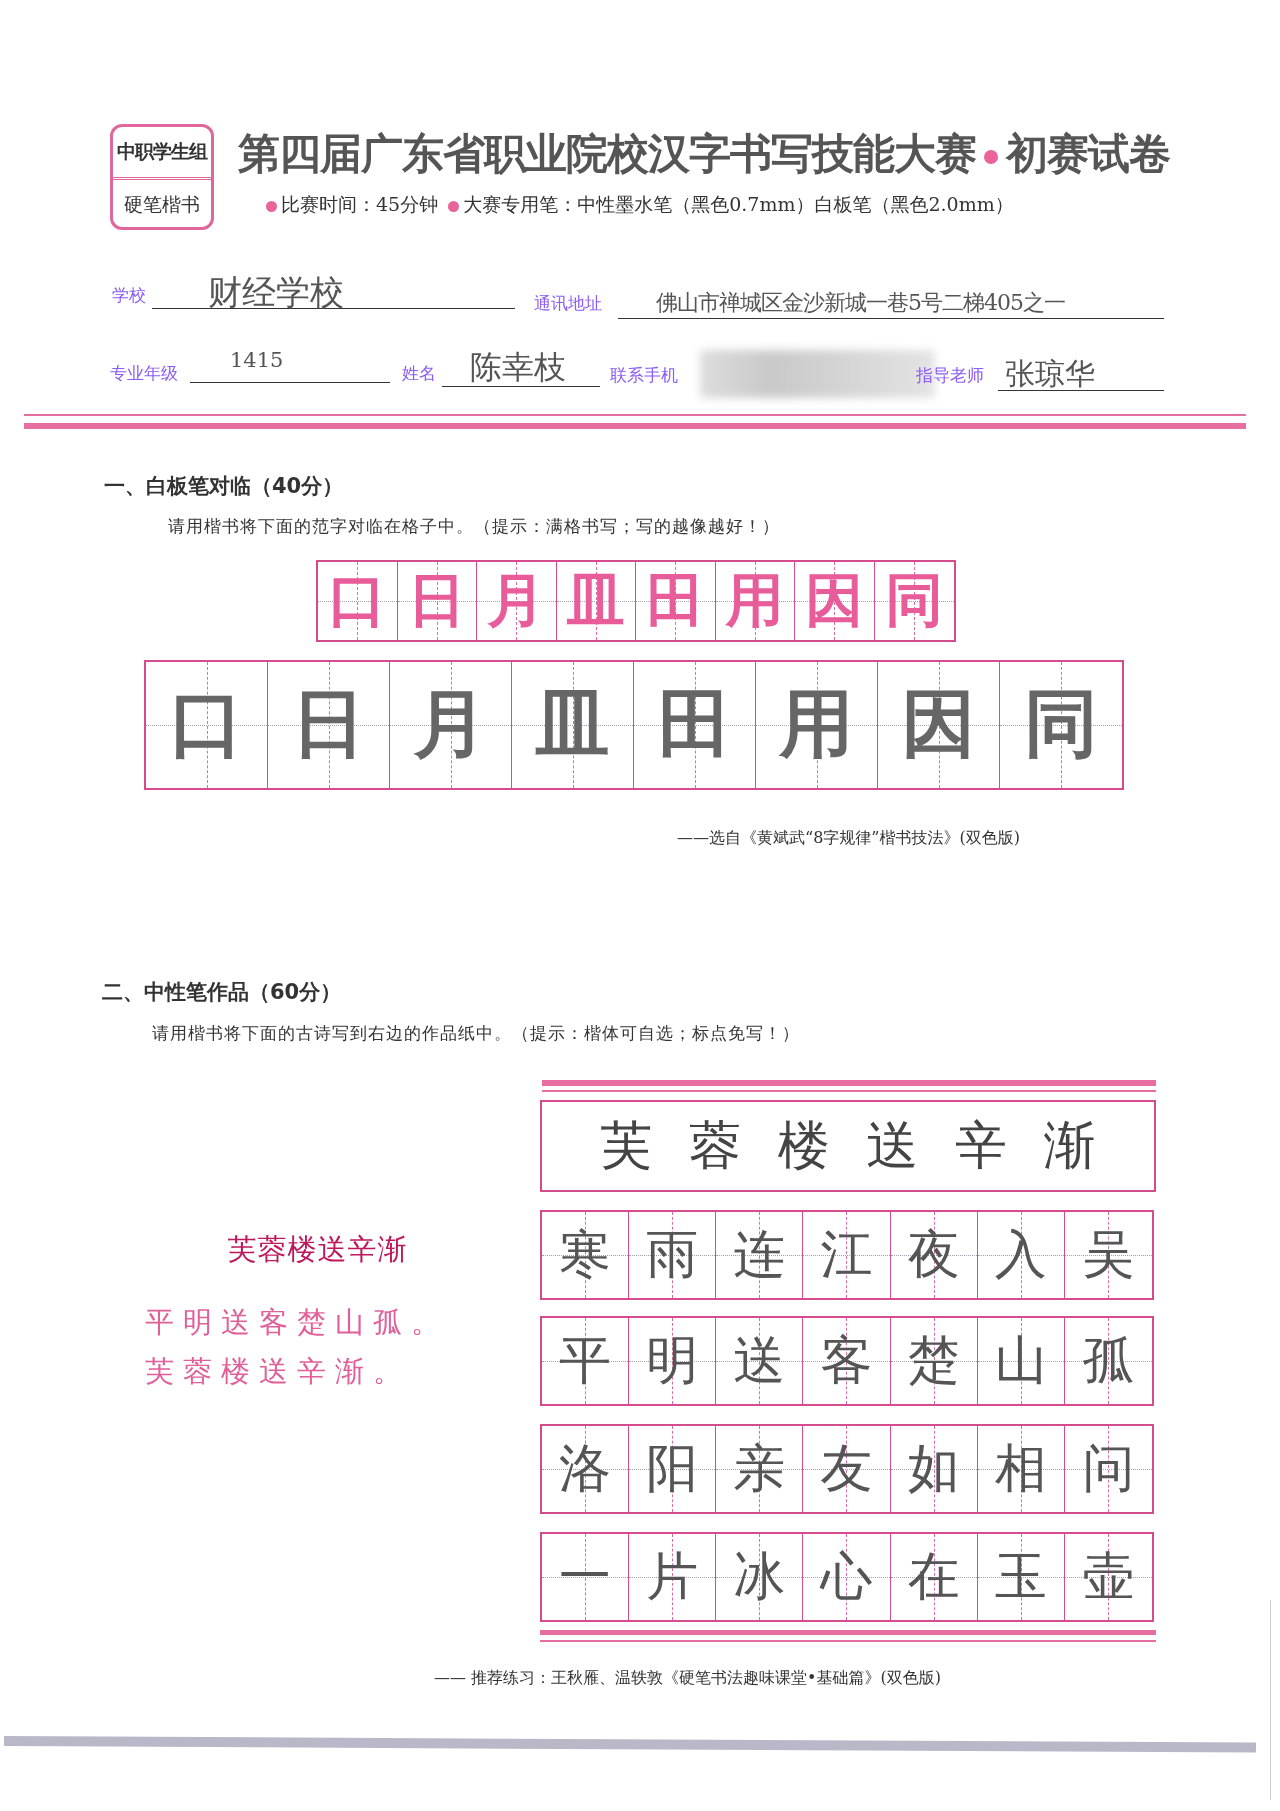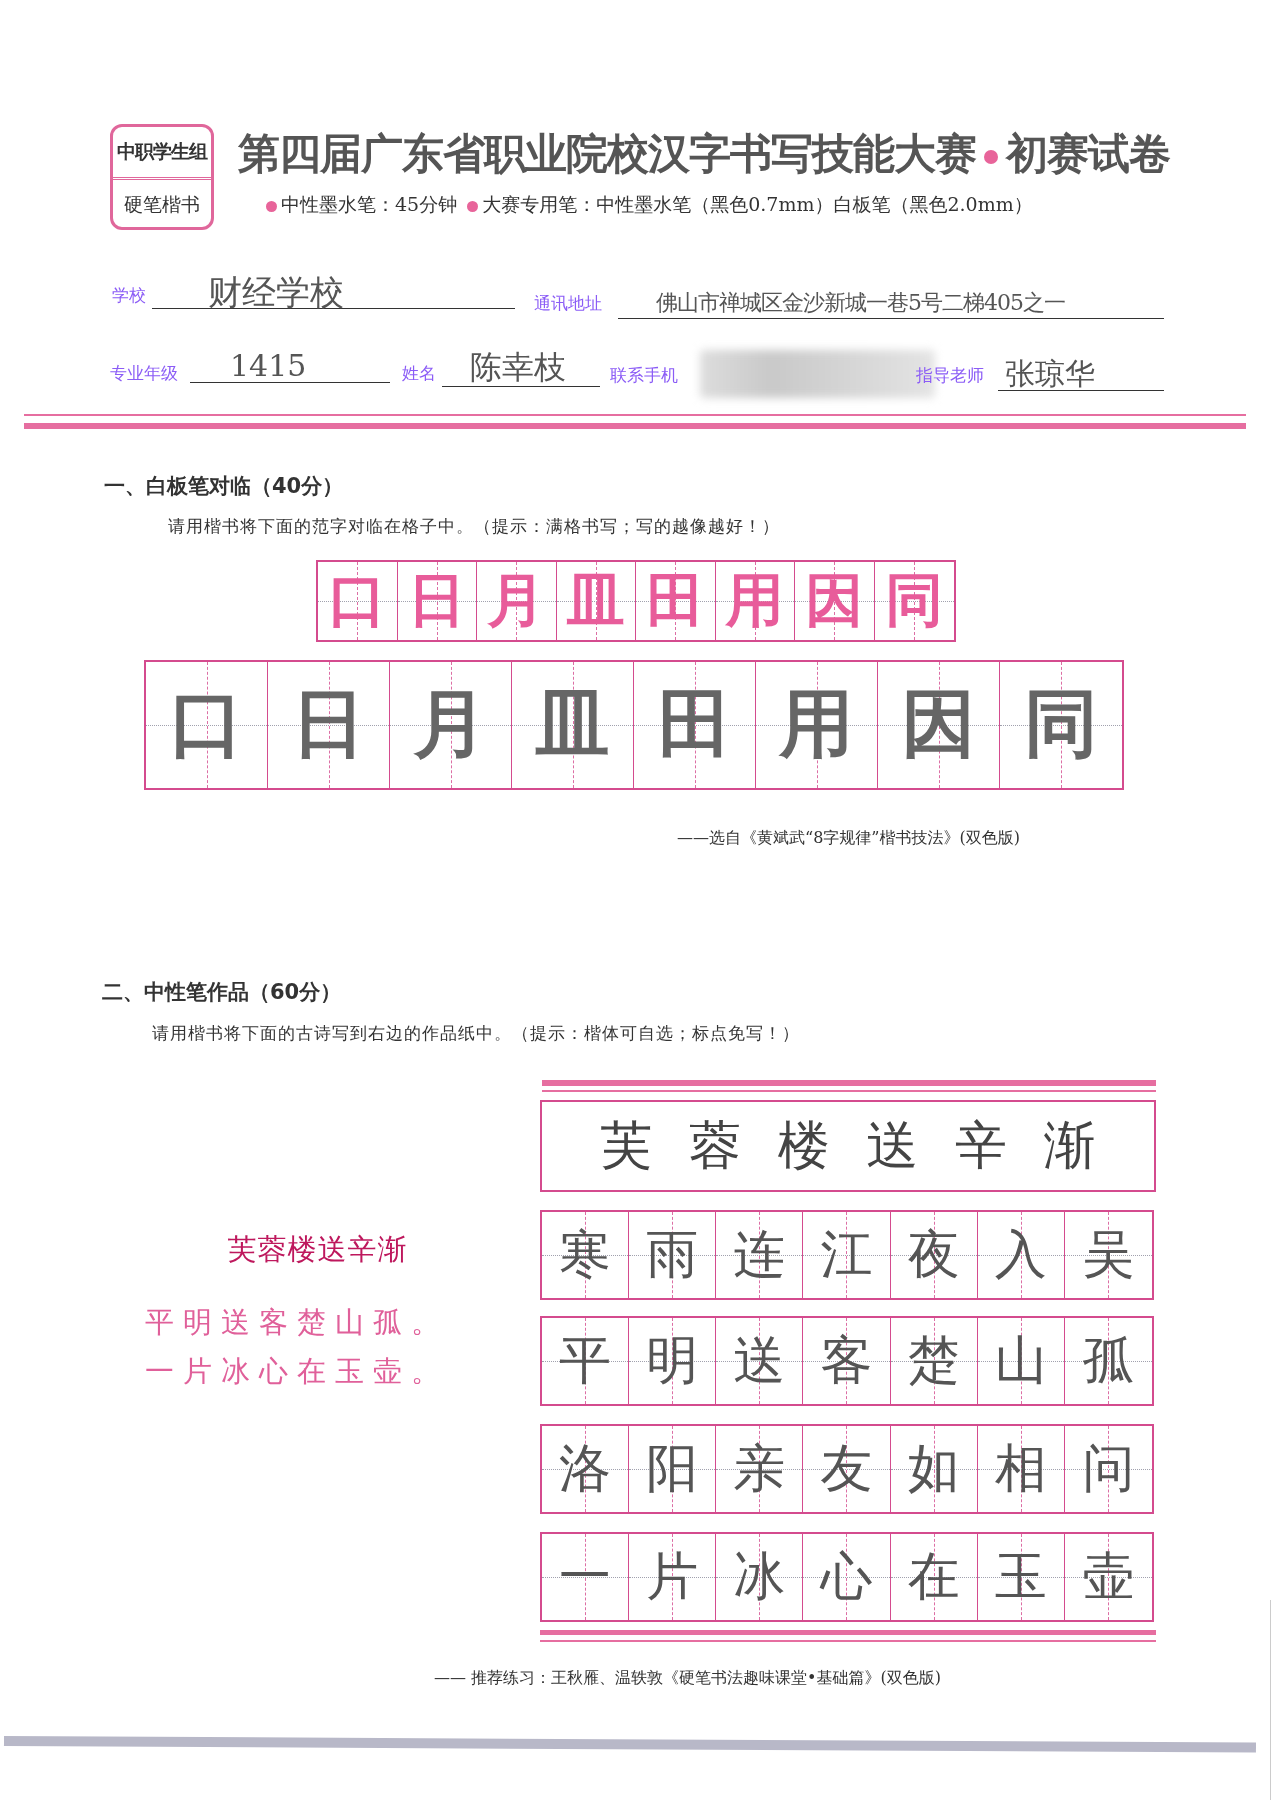--- a/index.html
+++ b/index.html
@@ -68,35 +68,35 @@
 <body>
 
 <div class="abs badge">
   <div class="top">中职学生组</div>
   <div class="bot">硬笔楷书</div>
 </div>
 <div class="abs title">
   <span>第四届广东省职业院校汉字书写技能大赛</span><span class="dot"></span><span>初赛试卷</span>
 </div>
 <div class="abs subtitle">
-  <span class="dot"></span><span>中性墨水笔：45分钟</span>
+  <span class="dot"></span><span>比赛时间：45分钟</span>
   <span class="dot"></span><span>大赛专用笔：中性墨水笔（黑色0.7mm）白板笔（黑色2.0mm）</span>
 </div>
 
 <div class="abs flabel" style="left:112px;top:284px;">学校</div>
 <div class="abs fline" style="left:152px;top:278px;width:363px;"></div>
 <div class="abs hand" style="left:208px;top:270px;font-size:34px;">财经学校</div>
 
 <div class="abs flabel" style="left:534px;top:292px;">通讯地址</div>
 <div class="abs fline" style="left:618px;top:288px;width:546px;"></div>
 <div class="abs hand" style="left:620px;top:288px;font-size:22px;letter-spacing:-1px;margin-left:36px;">佛山市禅城区金沙新城一巷5号二梯405之一</div>
 
 <div class="abs flabel" style="left:110px;top:362px;">专业年级</div>
 <div class="abs fline" style="left:190px;top:352px;width:200px;"></div>
-<div class="abs hand" style="left:230px;top:348px;font-size:30px;">1415</div>
+<div class="abs hand" style="left:230px;top:348px;font-size:21px;">1415</div>
 
 <div class="abs flabel" style="left:402px;top:362px;">姓名</div>
 <div class="abs fline" style="left:442px;top:356px;width:158px;"></div>
 <div class="abs hand" style="left:470px;top:346px;font-size:32px;">陈幸枝</div>
 
 <div class="abs flabel" style="left:610px;top:364px;">联系手机</div>
 <div class="abs blur"></div>
 
 <div class="abs flabel" style="left:916px;top:364px;">指导老师</div>
 <div class="abs fline" style="left:998px;top:360px;width:166px;"></div>
@@ -163,21 +163,21 @@
 </div>
 
 <div class="abs credit" style="left:677px;top:828px;">——选自《黄斌武“8字规律”楷书技法》(双色版)</div>
 
 <div class="abs sec-title" style="left:102px;top:978px;">二、中性笔作品（60分）</div>
 <div class="abs sec-desc" style="left:152px;top:1022px;">请用楷书将下面的古诗写到右边的作品纸中。（提示：楷体可自选；标点免写！）</div>
 
 <div class="abs poem">
   <div class="ptitle">芙蓉楼送辛渐</div>
   <div class="pline">平明送客楚山孤。</div>
-  <div class="pline">一片冰心在玉壶。</div>
+  <div class="pline">芙蓉楼送辛渐。</div>
 </div>
 
 <div class="abs work-top1"></div>
 <div class="abs work-top2"></div>
 <div class="abs work-title">
   <span>芙</span>
   <span>蓉</span>
   <span>楼</span>
   <span>送</span>
   <span>辛</span>

